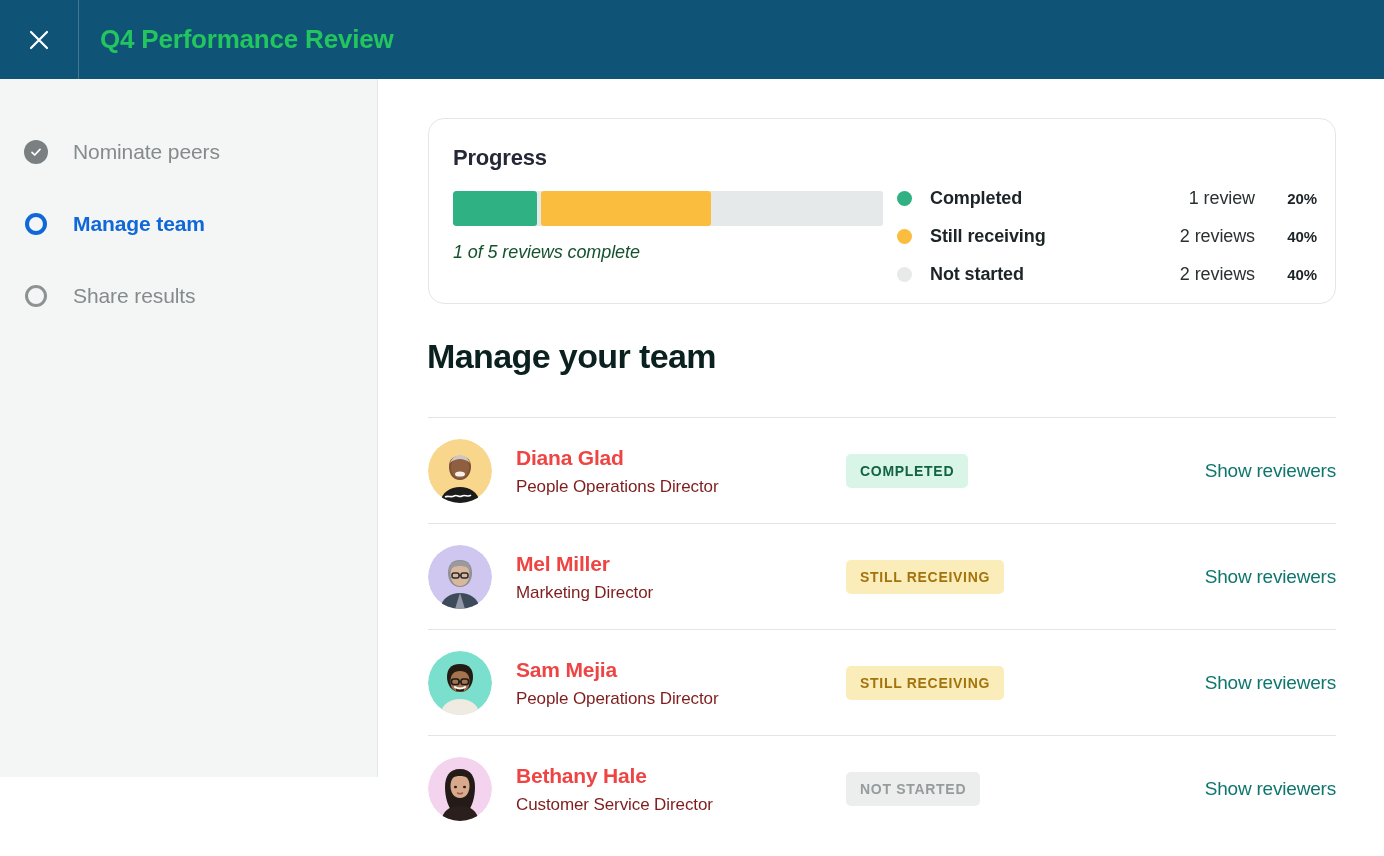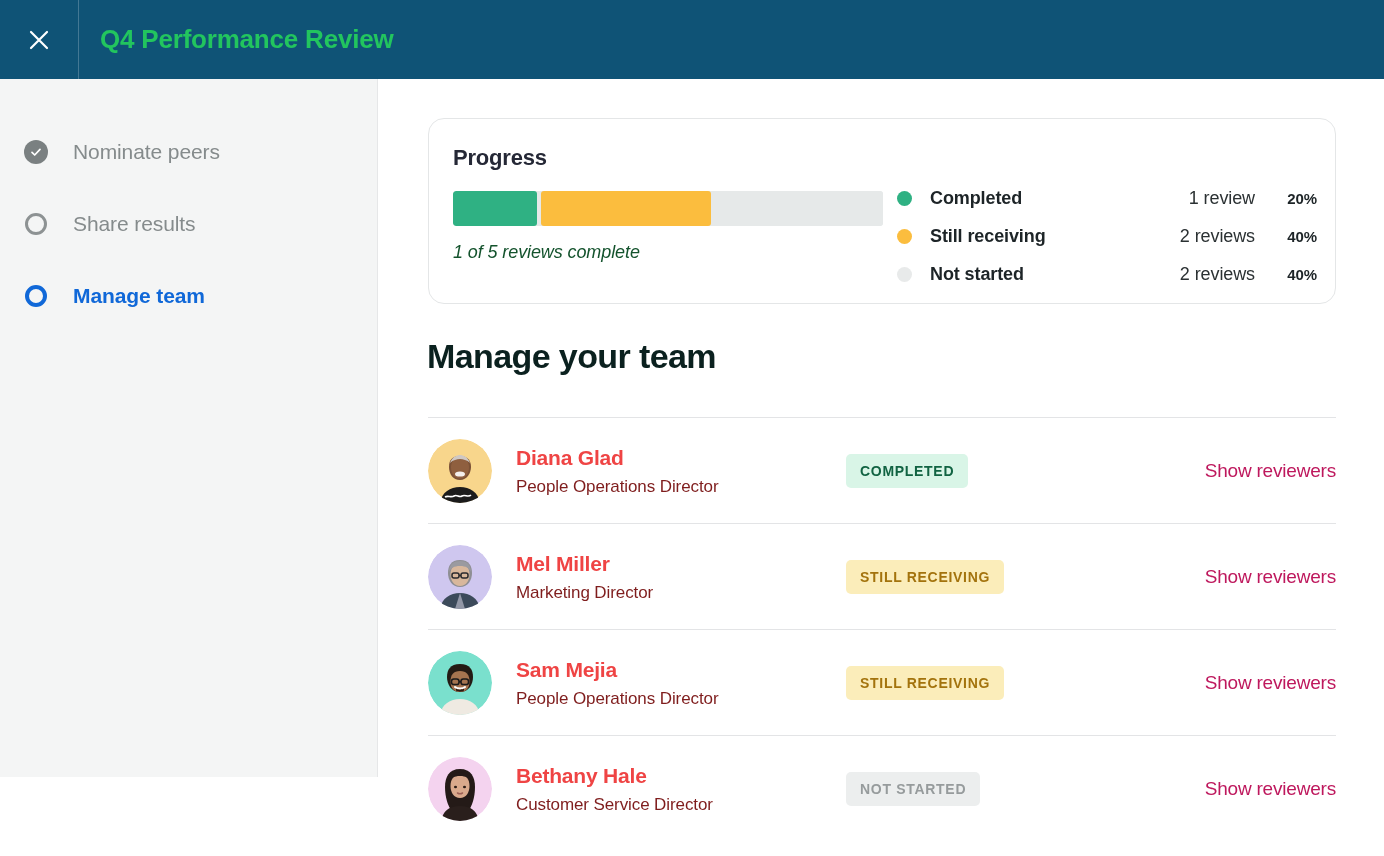--- a/index.html
+++ b/index.html
@@ -248,21 +248,21 @@
     letter-spacing: 0.7px;
     padding: 9px 14px;
     border-radius: 5px;
   }
   .badge-completed { background: #d9f5e7; color: #116342; }
   .badge-receiving { background: #fbedba; color: #a3730d; }
   .badge-notstarted { background: #eceeee; color: #969b9c; }
   .show-reviewers {
     margin-left: auto;
     font-size: 19px;
-    color: #be185d;
+    color: #0f766e;
     letter-spacing: -0.2px;
     cursor: pointer;
     white-space: nowrap;
   }
 </style>
 </head>
 <body>
 
 <div class="header">
   <div class="close-btn">
@@ -281,32 +281,32 @@
     <div class="step-icon">
       <div class="circle-done">
         <svg width="14" height="14" viewBox="0 0 14 14" fill="none">
           <path d="M3 7.3 L5.7 10 L11 4.4" stroke="#ffffff" stroke-width="1.7" stroke-linecap="round" stroke-linejoin="round"></path>
         </svg>
       </div>
     </div>
     <div class="step-label">Nominate peers</div>
   </div>
 
+  <div class="step step-active">
+    <div class="step-icon">
+      <div class="ring ring-active"></div>
+    </div>
+    <div class="step-label">Manage team</div>
+  </div>
+
   <div class="step step-todo">
     <div class="step-icon">
       <div class="ring ring-todo"></div>
     </div>
     <div class="step-label">Share results</div>
-  </div>
-
-  <div class="step step-active">
-    <div class="step-icon">
-      <div class="ring ring-active"></div>
-    </div>
-    <div class="step-label">Manage team</div>
   </div>
 
 </div>
 
 <div class="main">
 
   <div class="card">
     <div class="card-title">Progress</div>
 
     <div class="bar">

